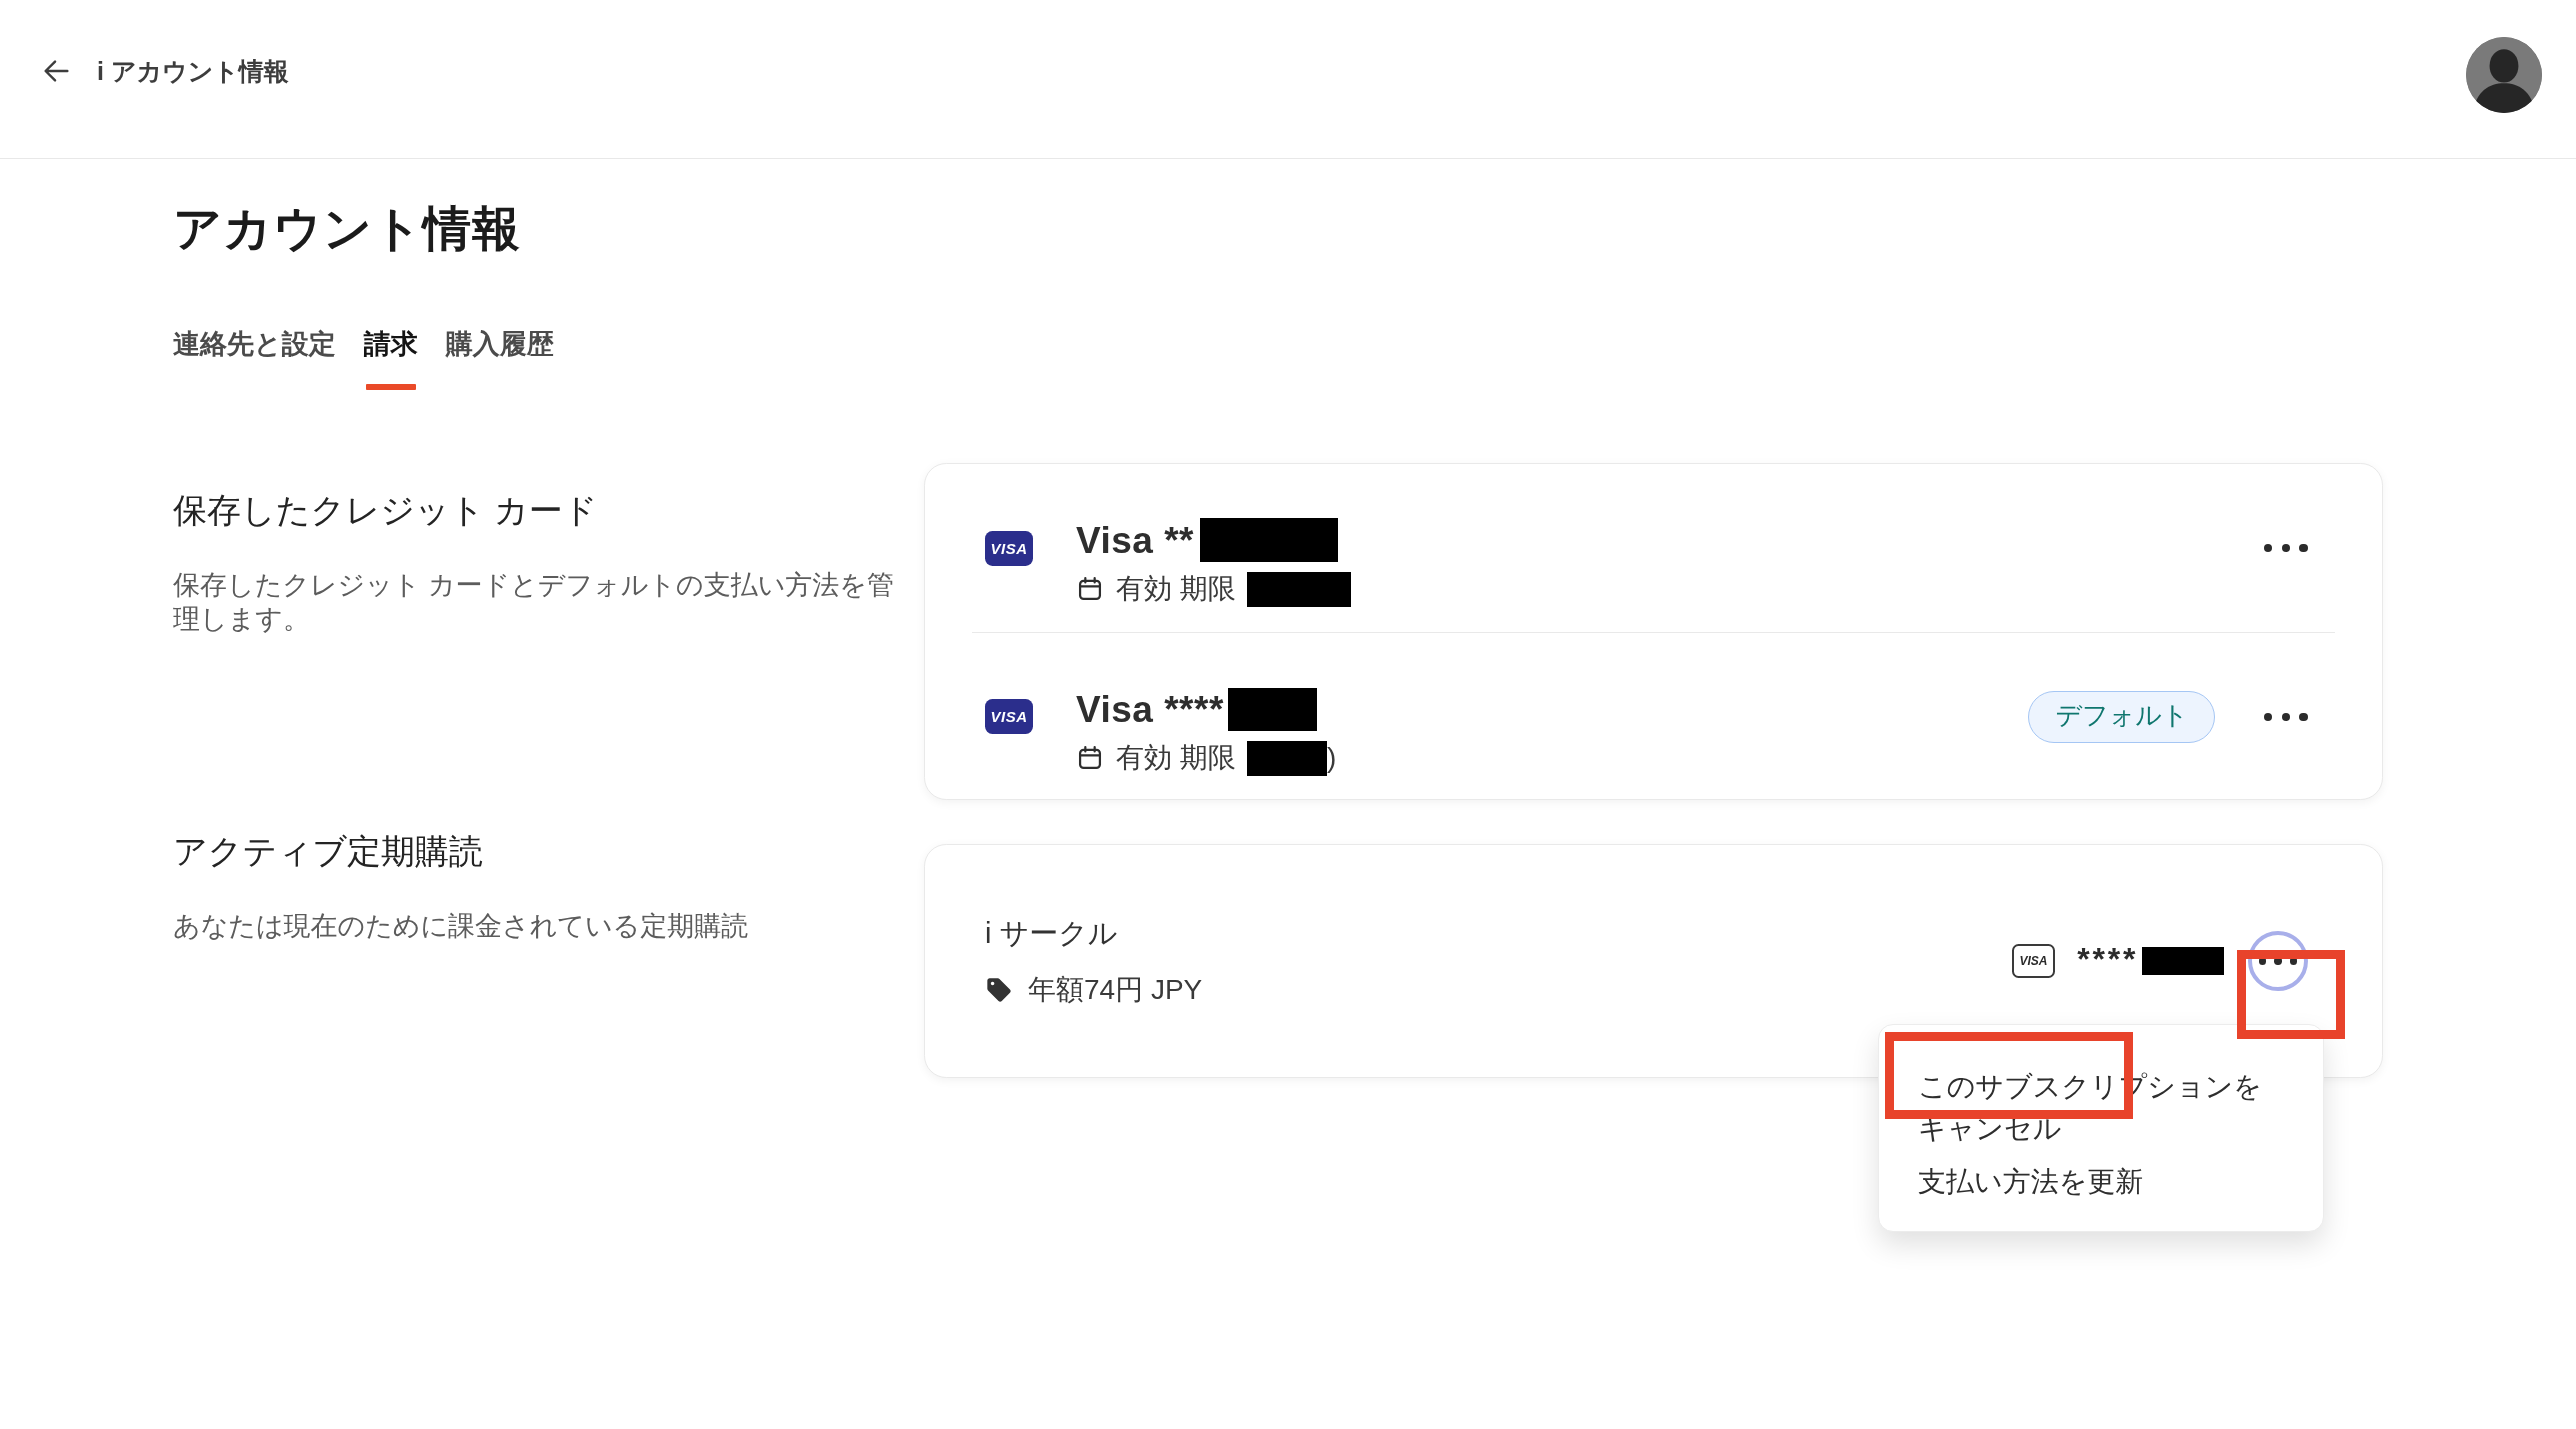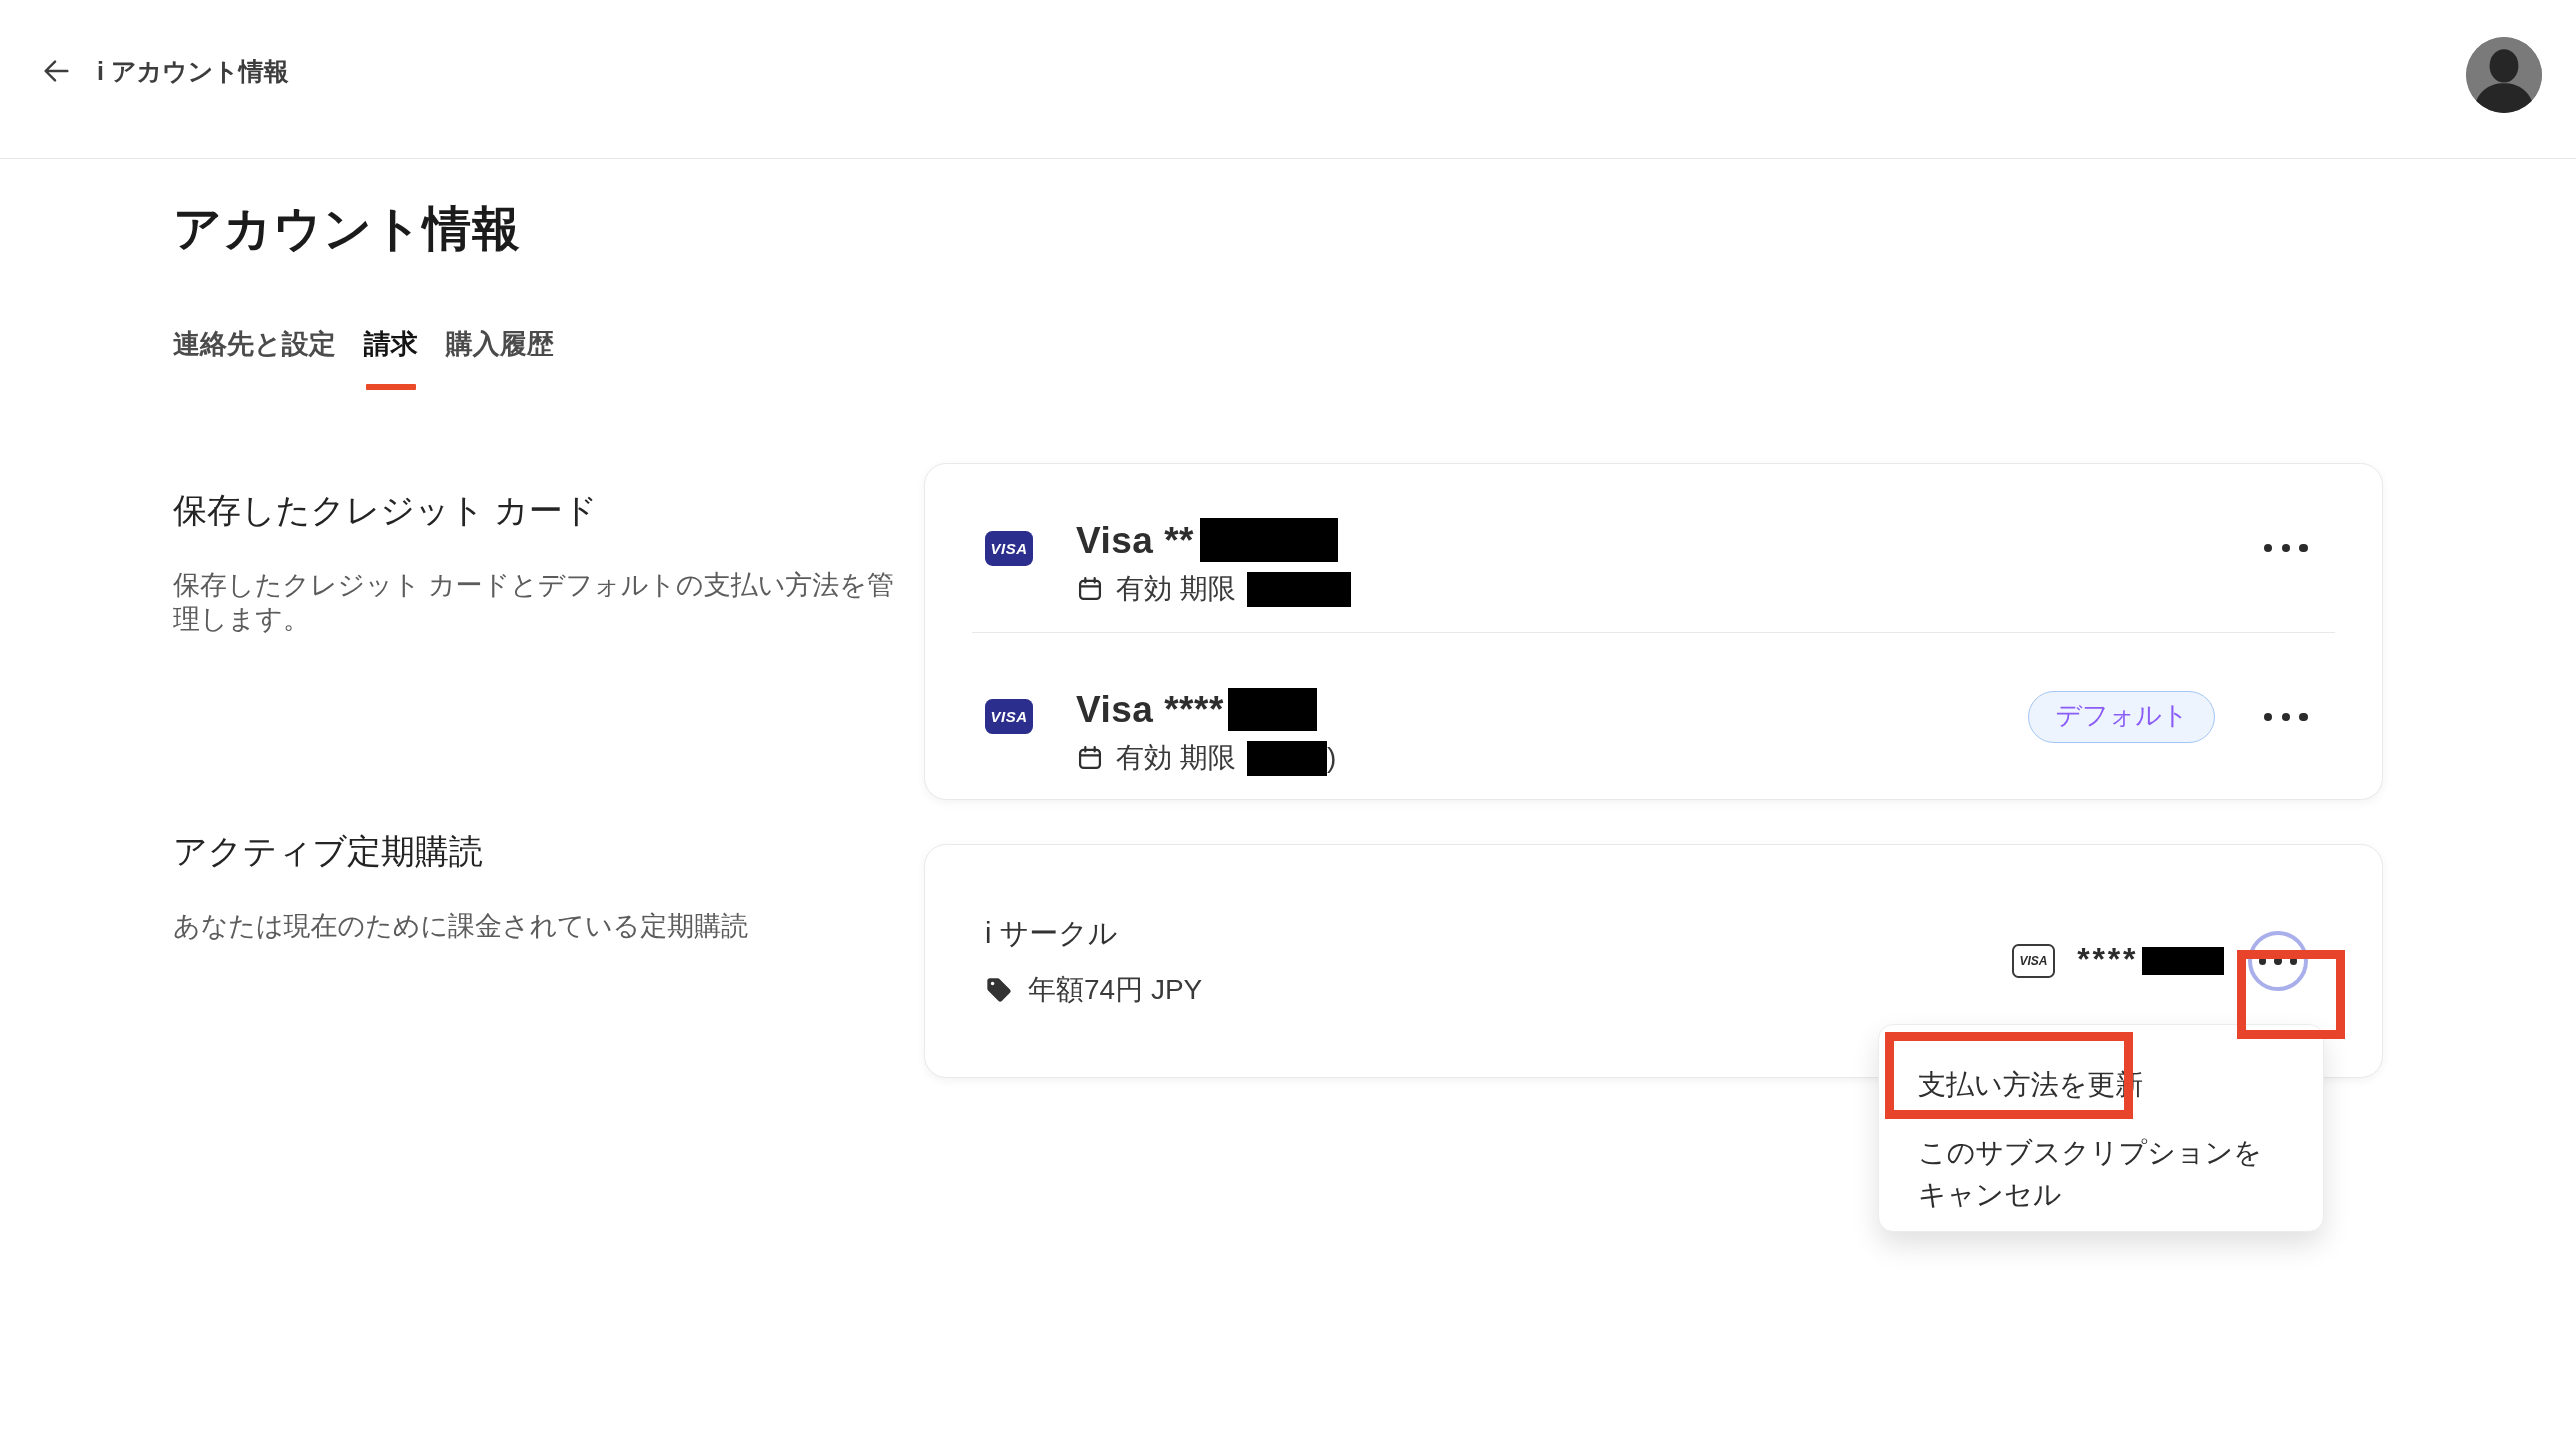--- a/index.html
+++ b/index.html
@@ -89,21 +89,21 @@
   .redact { background: #000; flex: none; }
   .redact.r-num1   { width: 138px; height: 44px; margin-left: 5.6px; margin-top: -9.3px; }
   .redact.r-exp1   { width: 104px; height: 35px; margin-left: 11.2px; }
   .redact.r-num2   { width: 89px;  height: 43px; margin-left: 3.7px; margin-top: -9.3px; }
   .redact.r-exp2   { width: 80px;  height: 35px; margin-left: 11.2px; }
   .redact.r-sub    { width: 82px;  height: 28px; margin-left: 3.7px; }
   .expiry-suffix { font-size: 28px; color: #3a3a3a; }
 
   .row-right { margin-left: auto; display: flex; align-items: center; gap: 41px; }
   .default-badge {
-    background: #EDF4FE; border: 1.9px solid #A5C6F4; color: #8b5cf6;
+    background: #EDF4FE; border: 1.9px solid #A5C6F4; color: #0f766e;
     border-radius: 930px; font-size: 26px; padding: 6.5px 26px 8.4px; white-space: nowrap;
   }
   .dots-btn { display: flex; align-items: center; gap: 9.3px; cursor: pointer; padding: 7.4px; }
   .dot { width: 8.4px; height: 8.4px; border-radius: 50%; background: #2b2b2b; }
 
   
   .sub-name { font-size: 29px; color: #333; }
   .sub-price {
     margin-top: 17px; display: flex; align-items: center; gap: 15px;
     font-size: 28px; color: #3a3a3a; justify-content: flex-end;
@@ -259,19 +259,19 @@
     <span class="redact r-sub"></span>
     <div class="ellipsis-circle">
       <span class="dot"></span>
       <span class="dot"></span>
       <span class="dot"></span>
     </div>
   </div>
 </div>
 
 <div class="dropdown">
+  <div class="menu-item second">このサブスクリプションをキャンセル</div>
   <div class="menu-item first">支払い方法を更新</div>
-  <div class="menu-item second">このサブスクリプションをキャンセル</div>
 </div>
 
 <div class="annot ellipsis-box"></div>
 <div class="annot menu-box"></div>
 
 
 </body></html>

